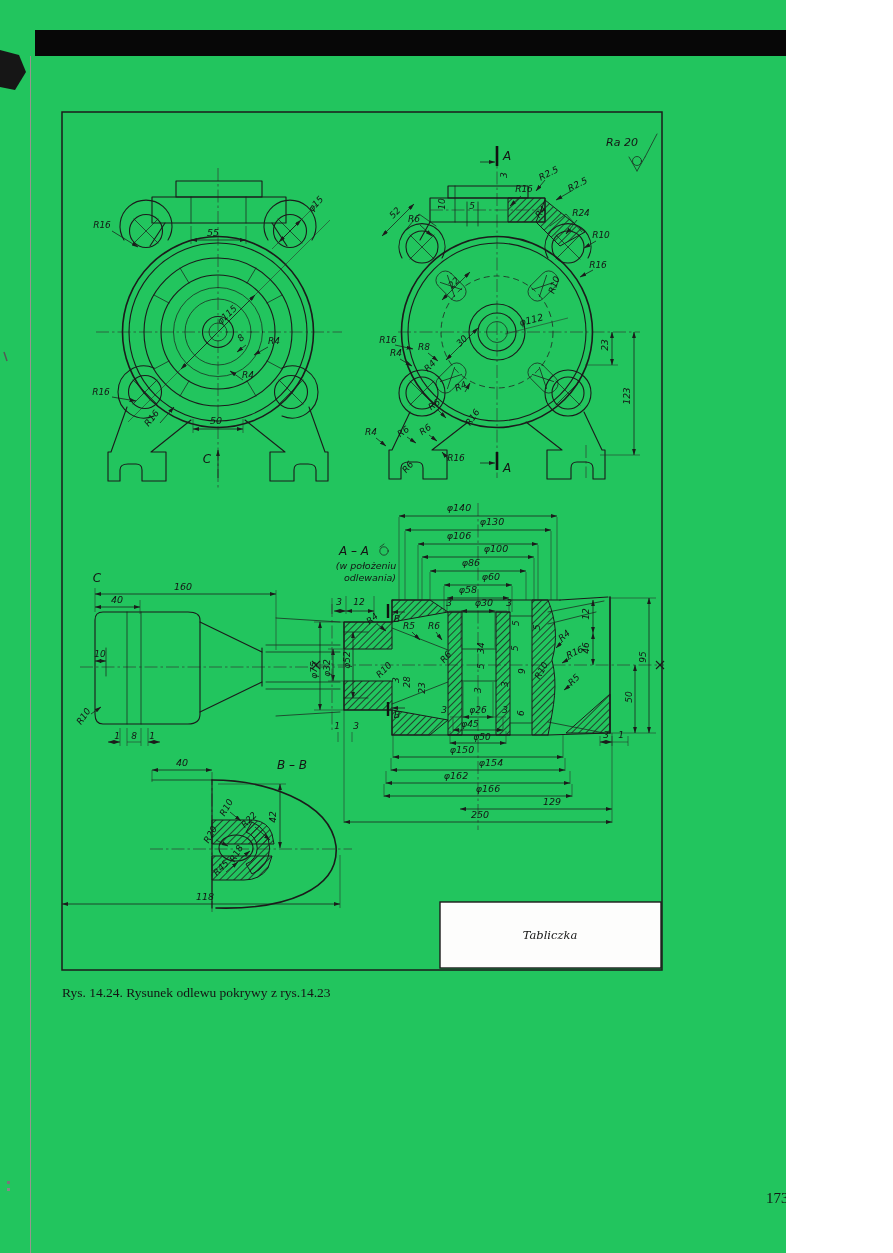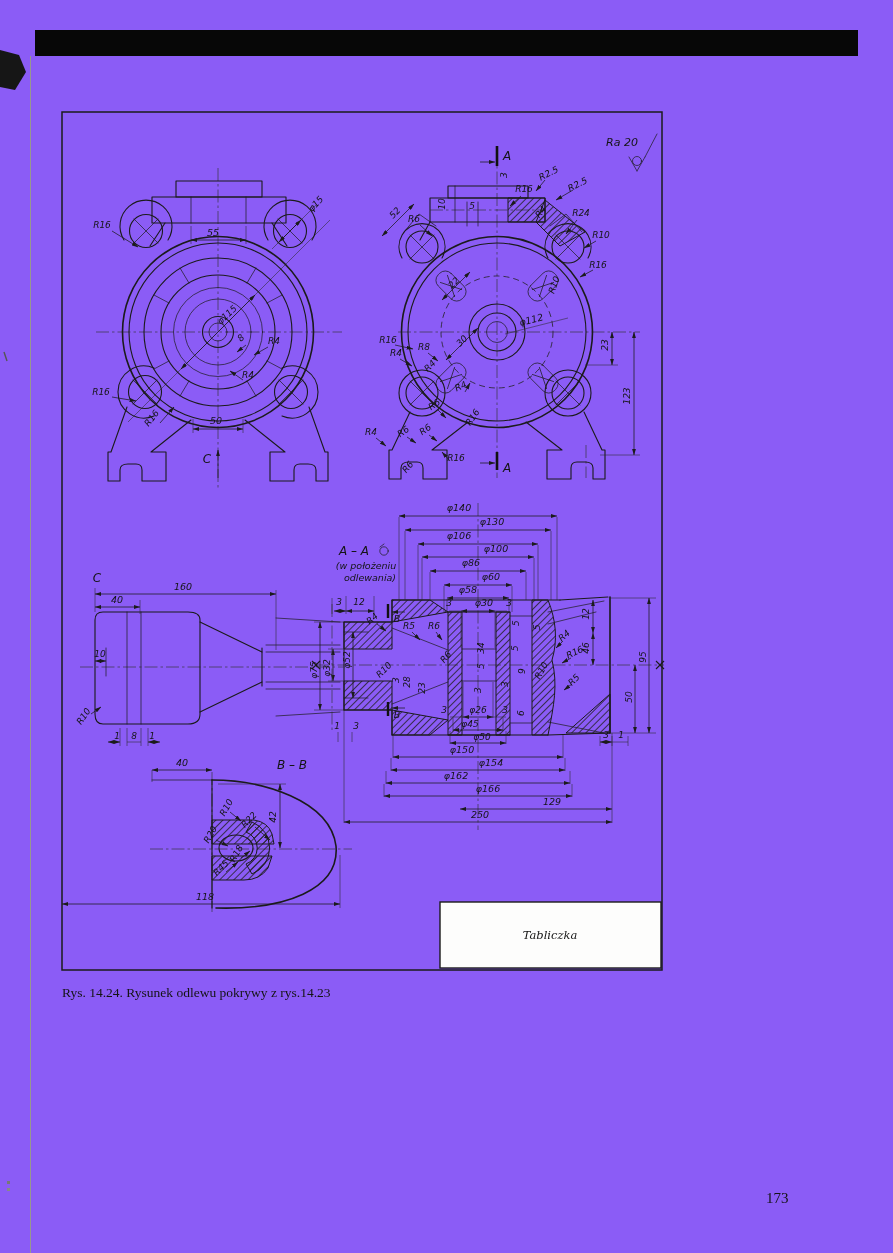--- a/index.html
+++ b/index.html
@@ -1,16 +1,16 @@
 <!DOCTYPE html>
 <html><head>
 <meta charset="utf-8">
 <style>
   html,body{margin:0;padding:0;background:#ffffff;}
-  .page{position:relative;width:893px;height:1253px;background:#8b5cf6;overflow:hidden;
+  .page{position:relative;width:786px;height:1253px;background:#22c55e;overflow:hidden;
         font-family:"DejaVu Sans",sans-serif;}
   svg{position:absolute;left:0;top:0;}
   .ln{fill:none;stroke:#1b1b1b;stroke-width:1.1;stroke-linecap:round;stroke-linejoin:round;}
   .ln2{stroke-width:1.6;}
   .tn{stroke-width:0.7;}
   .cl{fill:none;stroke:#333;stroke-width:0.65;stroke-dasharray:13 3 2.5 3;}
   .dsh{fill:none;stroke:#222;stroke-width:0.8;stroke-dasharray:6 4;}
   .xl{fill:none;stroke:#2b2b2b;stroke-width:0.55;}
   .dl{fill:none;stroke:#1b1b1b;stroke-width:0.75;marker-start:url(#ar);marker-end:url(#ar);}
   .le{fill:none;stroke:#1b1b1b;stroke-width:0.75;marker-end:url(#ar);}

